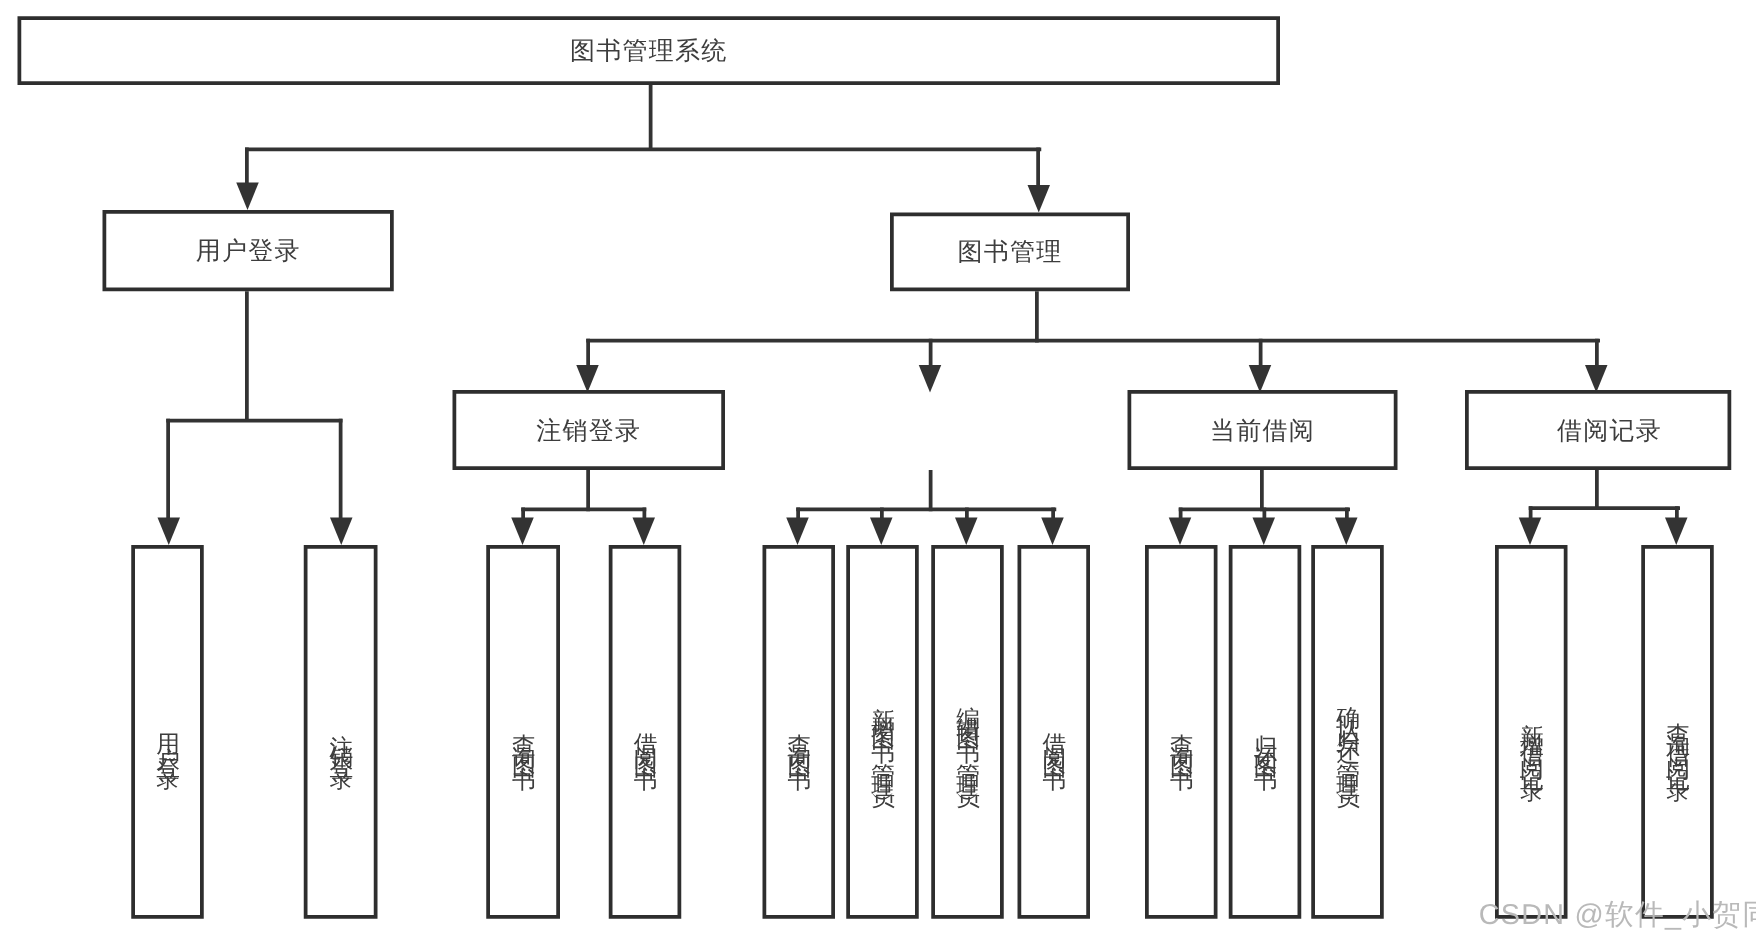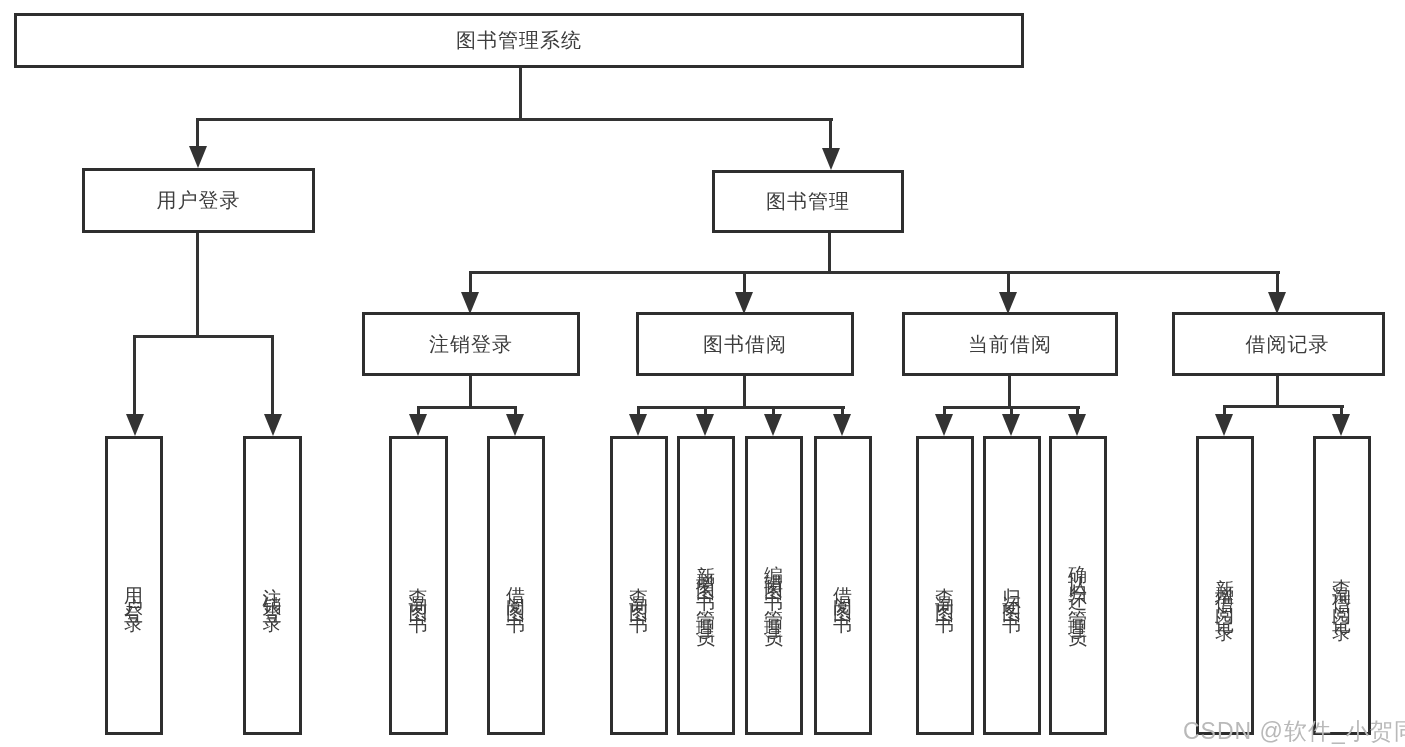--- a/index.html
+++ b/index.html
@@ -87,23 +87,20 @@
   <div class="vline" style="left:743px; top:271px; height:25px;"></div>
   <div class="arrow" style="left:735px; top:292px;"></div>
   <div class="vline" style="left:1007px; top:271px; height:25px;"></div>
   <div class="arrow" style="left:999px; top:292px;"></div>
   <div class="vline" style="left:1276px; top:271px; height:25px;"></div>
   <div class="arrow" style="left:1268px; top:292px;"></div>
 
   <div class="box hnode" style="left:362px; top:312px; width:218px; height:64px;">
     <span>注销登录</span>
   </div>
-  <div class="box hnode" style="left:636px; top:312px; width:218px; height:64px;">
-    <span>图书借阅</span>
-  </div>
   <div class="box hnode" style="left:902px; top:312px; width:216px; height:64px;">
     <span>当前借阅</span>
   </div>
   <div class="box hnode" style="left:1172px; top:312px; width:213px; height:64px;padding-left:18px;">
     <span>借阅记录</span>
   </div>
 
   <div class="vline" style="left:469px; top:376px; height:33px;"></div>
   <div class="hline" style="left:417px; top:406px; width:100px;"></div>
   <div class="vline" style="left:417px; top:406px; height:10px;"></div>

